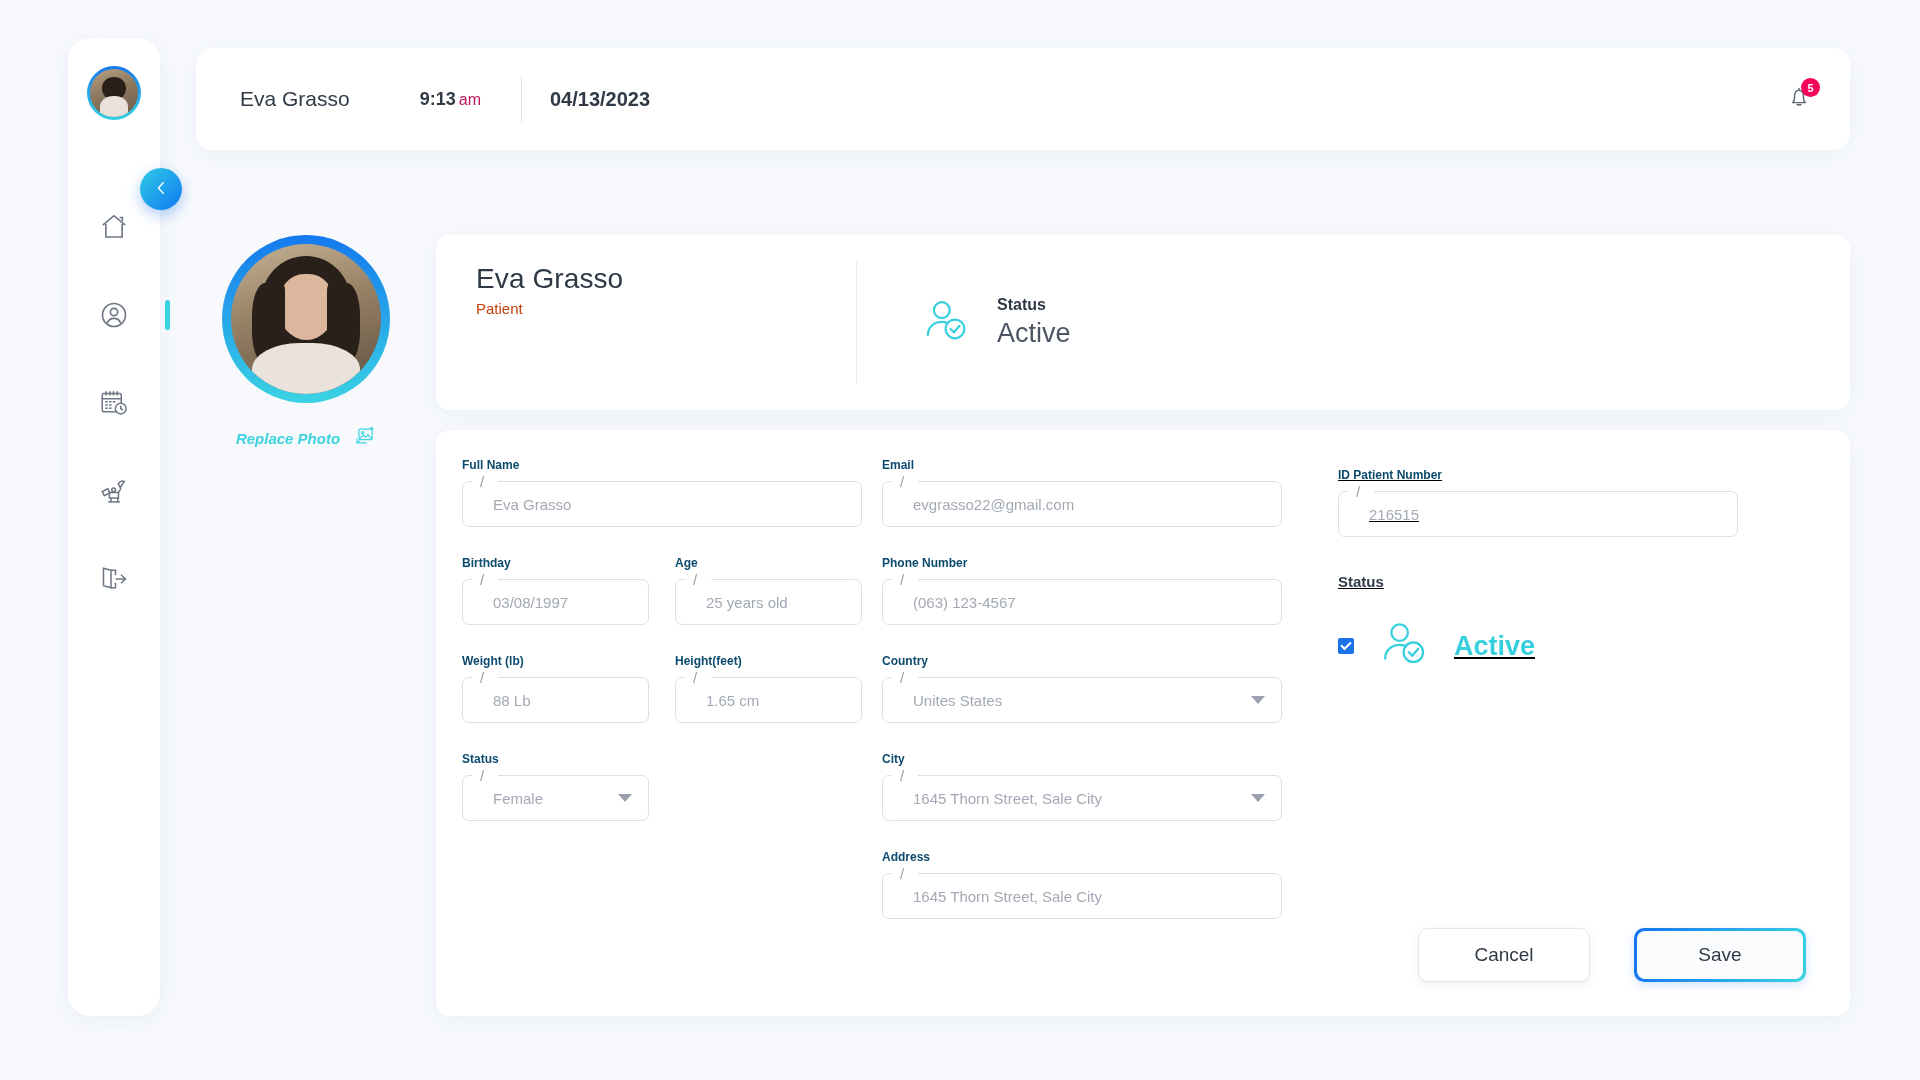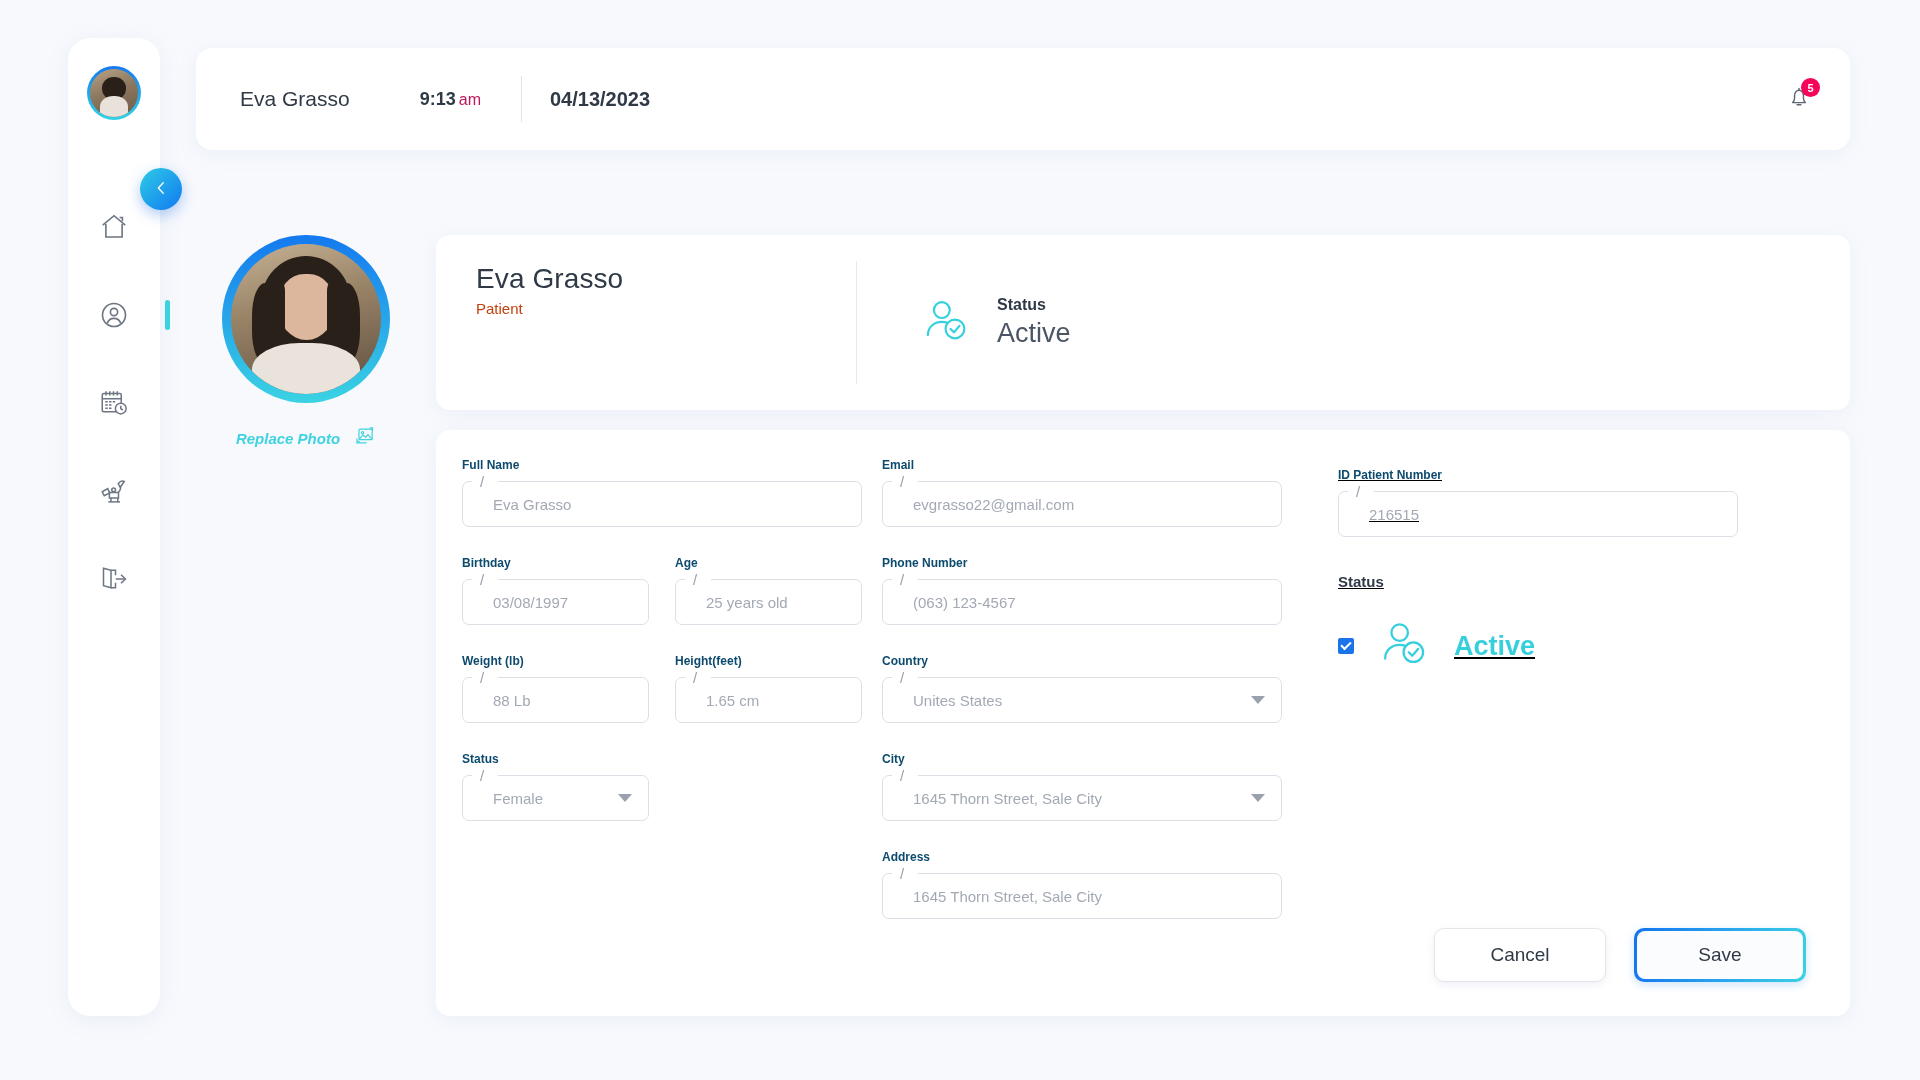--- a/index.html
+++ b/index.html
@@ -431,20 +431,21 @@
     background: #ffffff;
     color: #303a47;
     border: 1px solid #e2e5ea;
     box-shadow: 0 3px 9px rgba(120,140,180,0.12);
   }
   .btn-save-wrap {
     padding: 3px;
     border-radius: 10px;
     background: linear-gradient(100deg,#1473f0 0%,#2aa7ed 55%,#3ad2e2 100%);
     box-shadow: 0 3px 10px rgba(40,130,230,0.22);
+    margin-left: 16px;
   }
   .btn-save {
     width: 166px;
     height: 48px;
     border-radius: 8px;
     background: #fbfcfe;
     color: #303a47;
     font-size: 19px;
     display: flex; align-items: center; justify-content: center;
     cursor: pointer;

